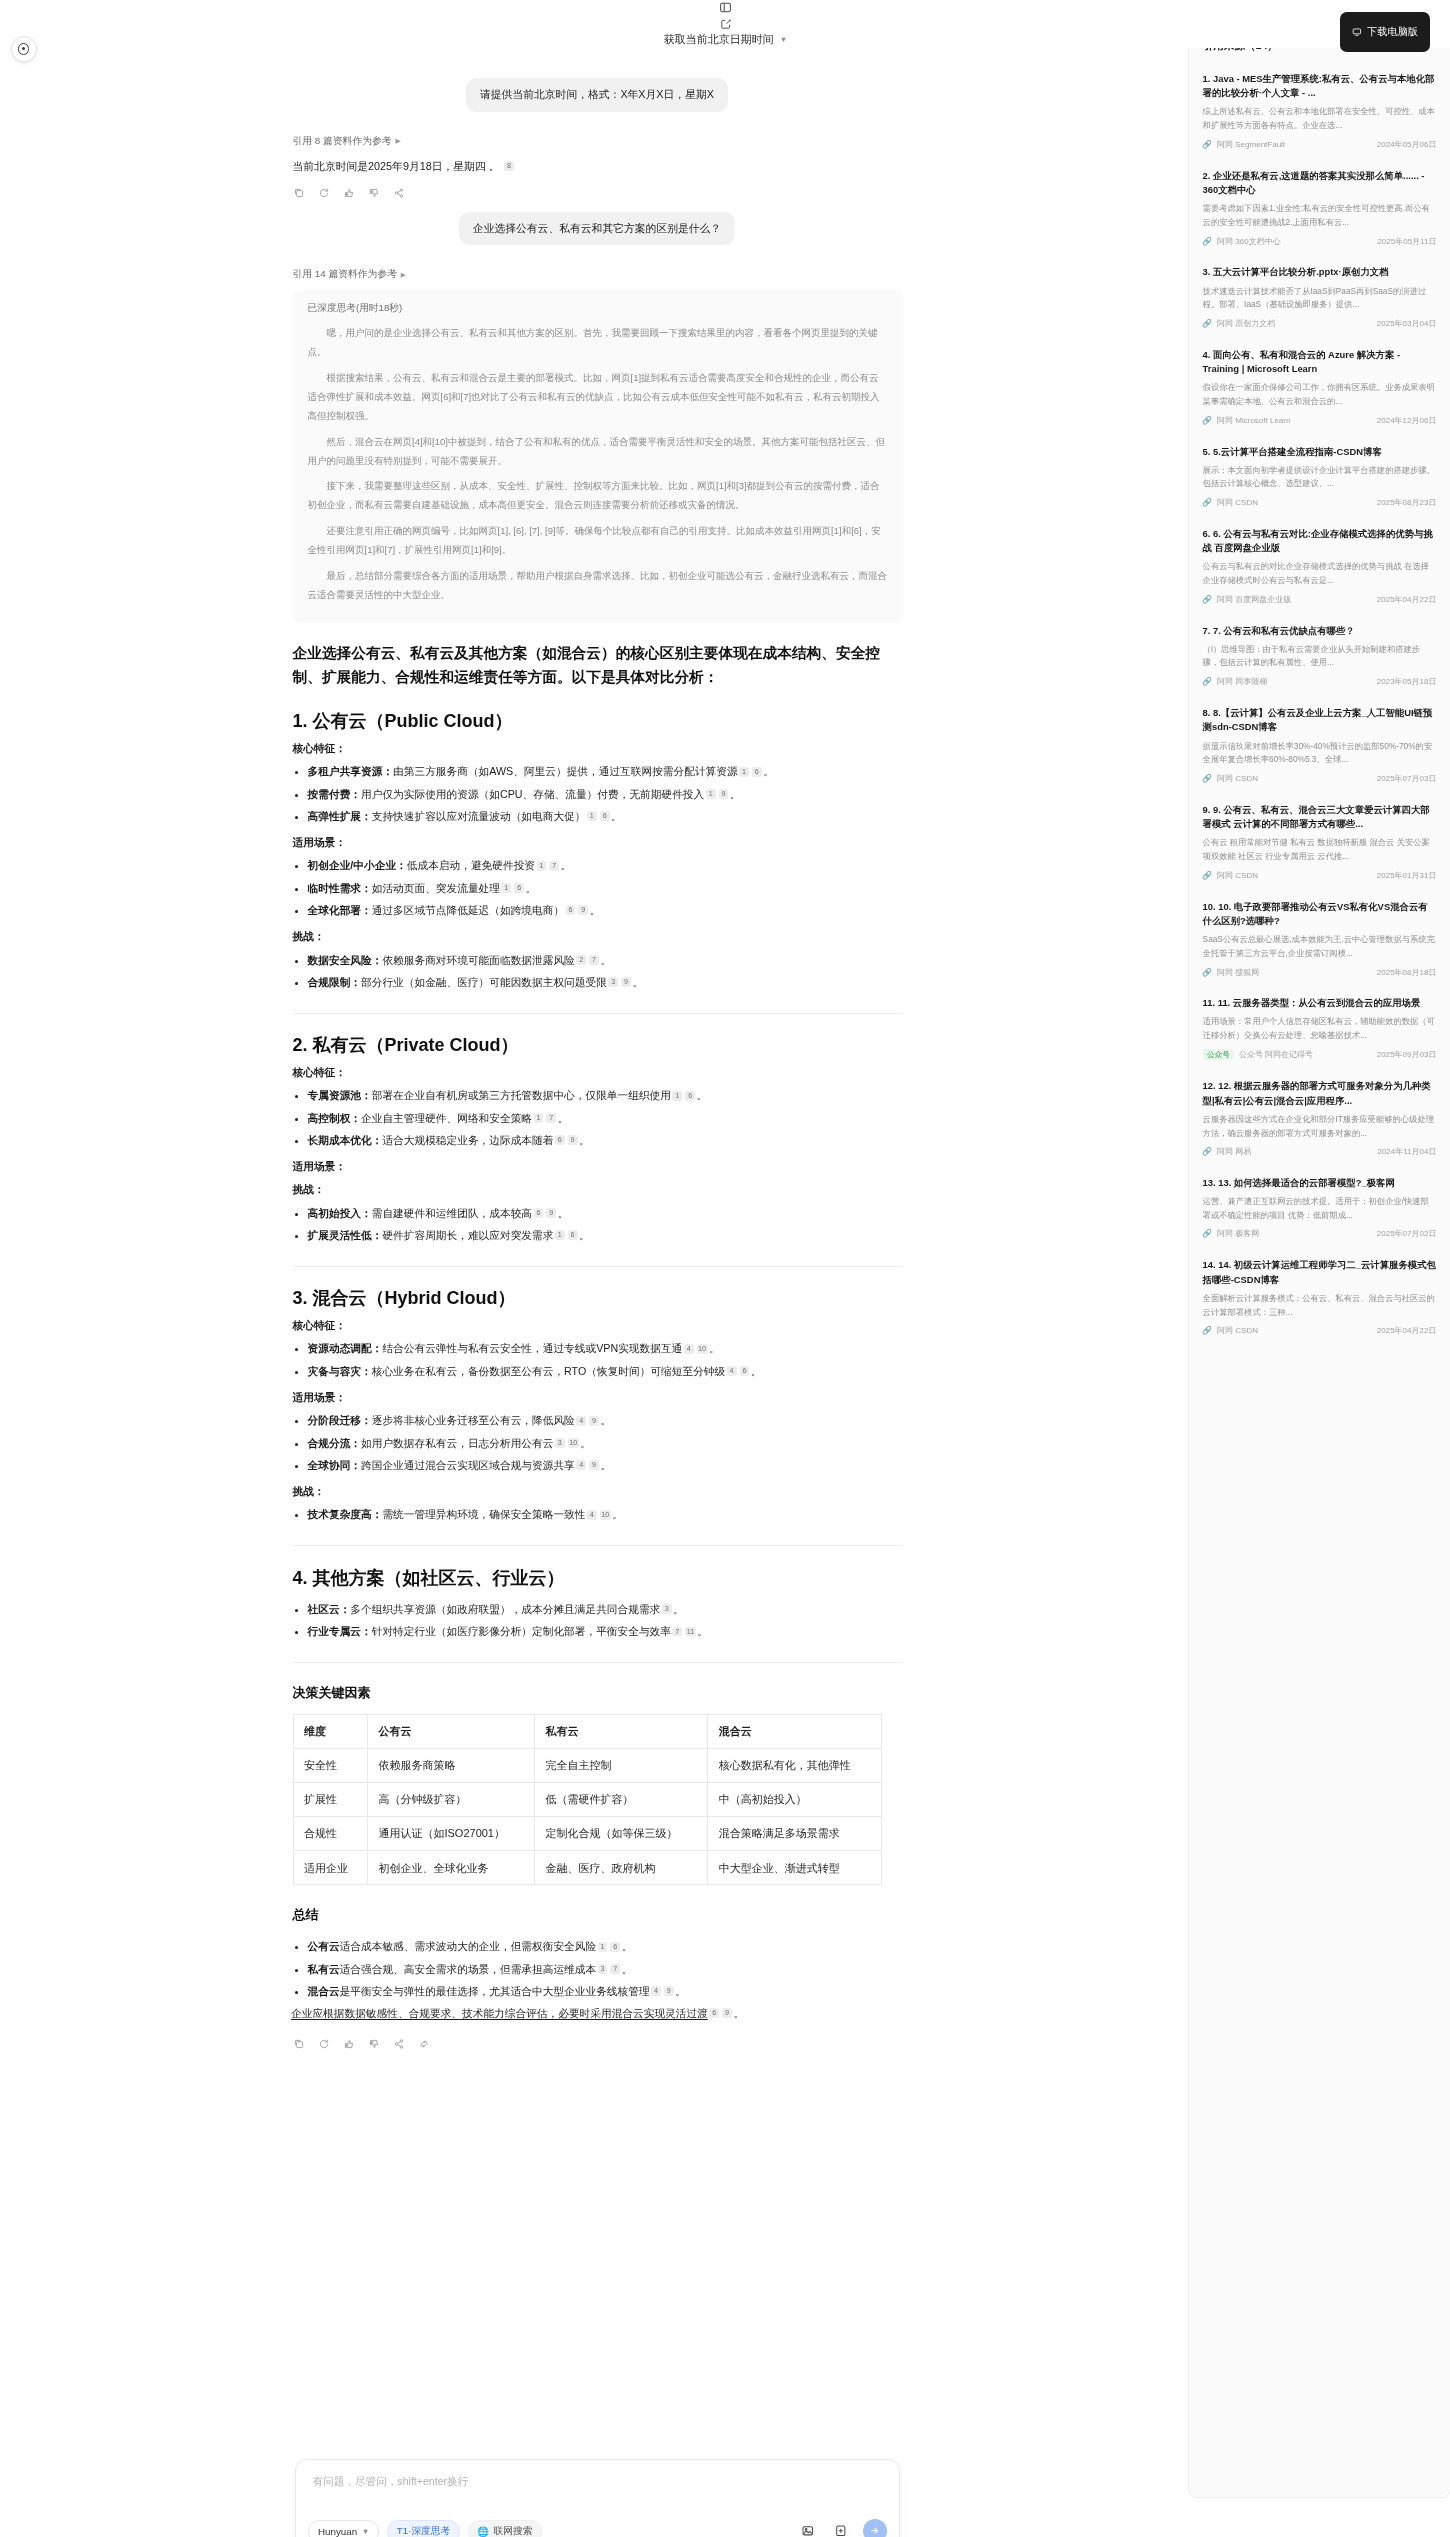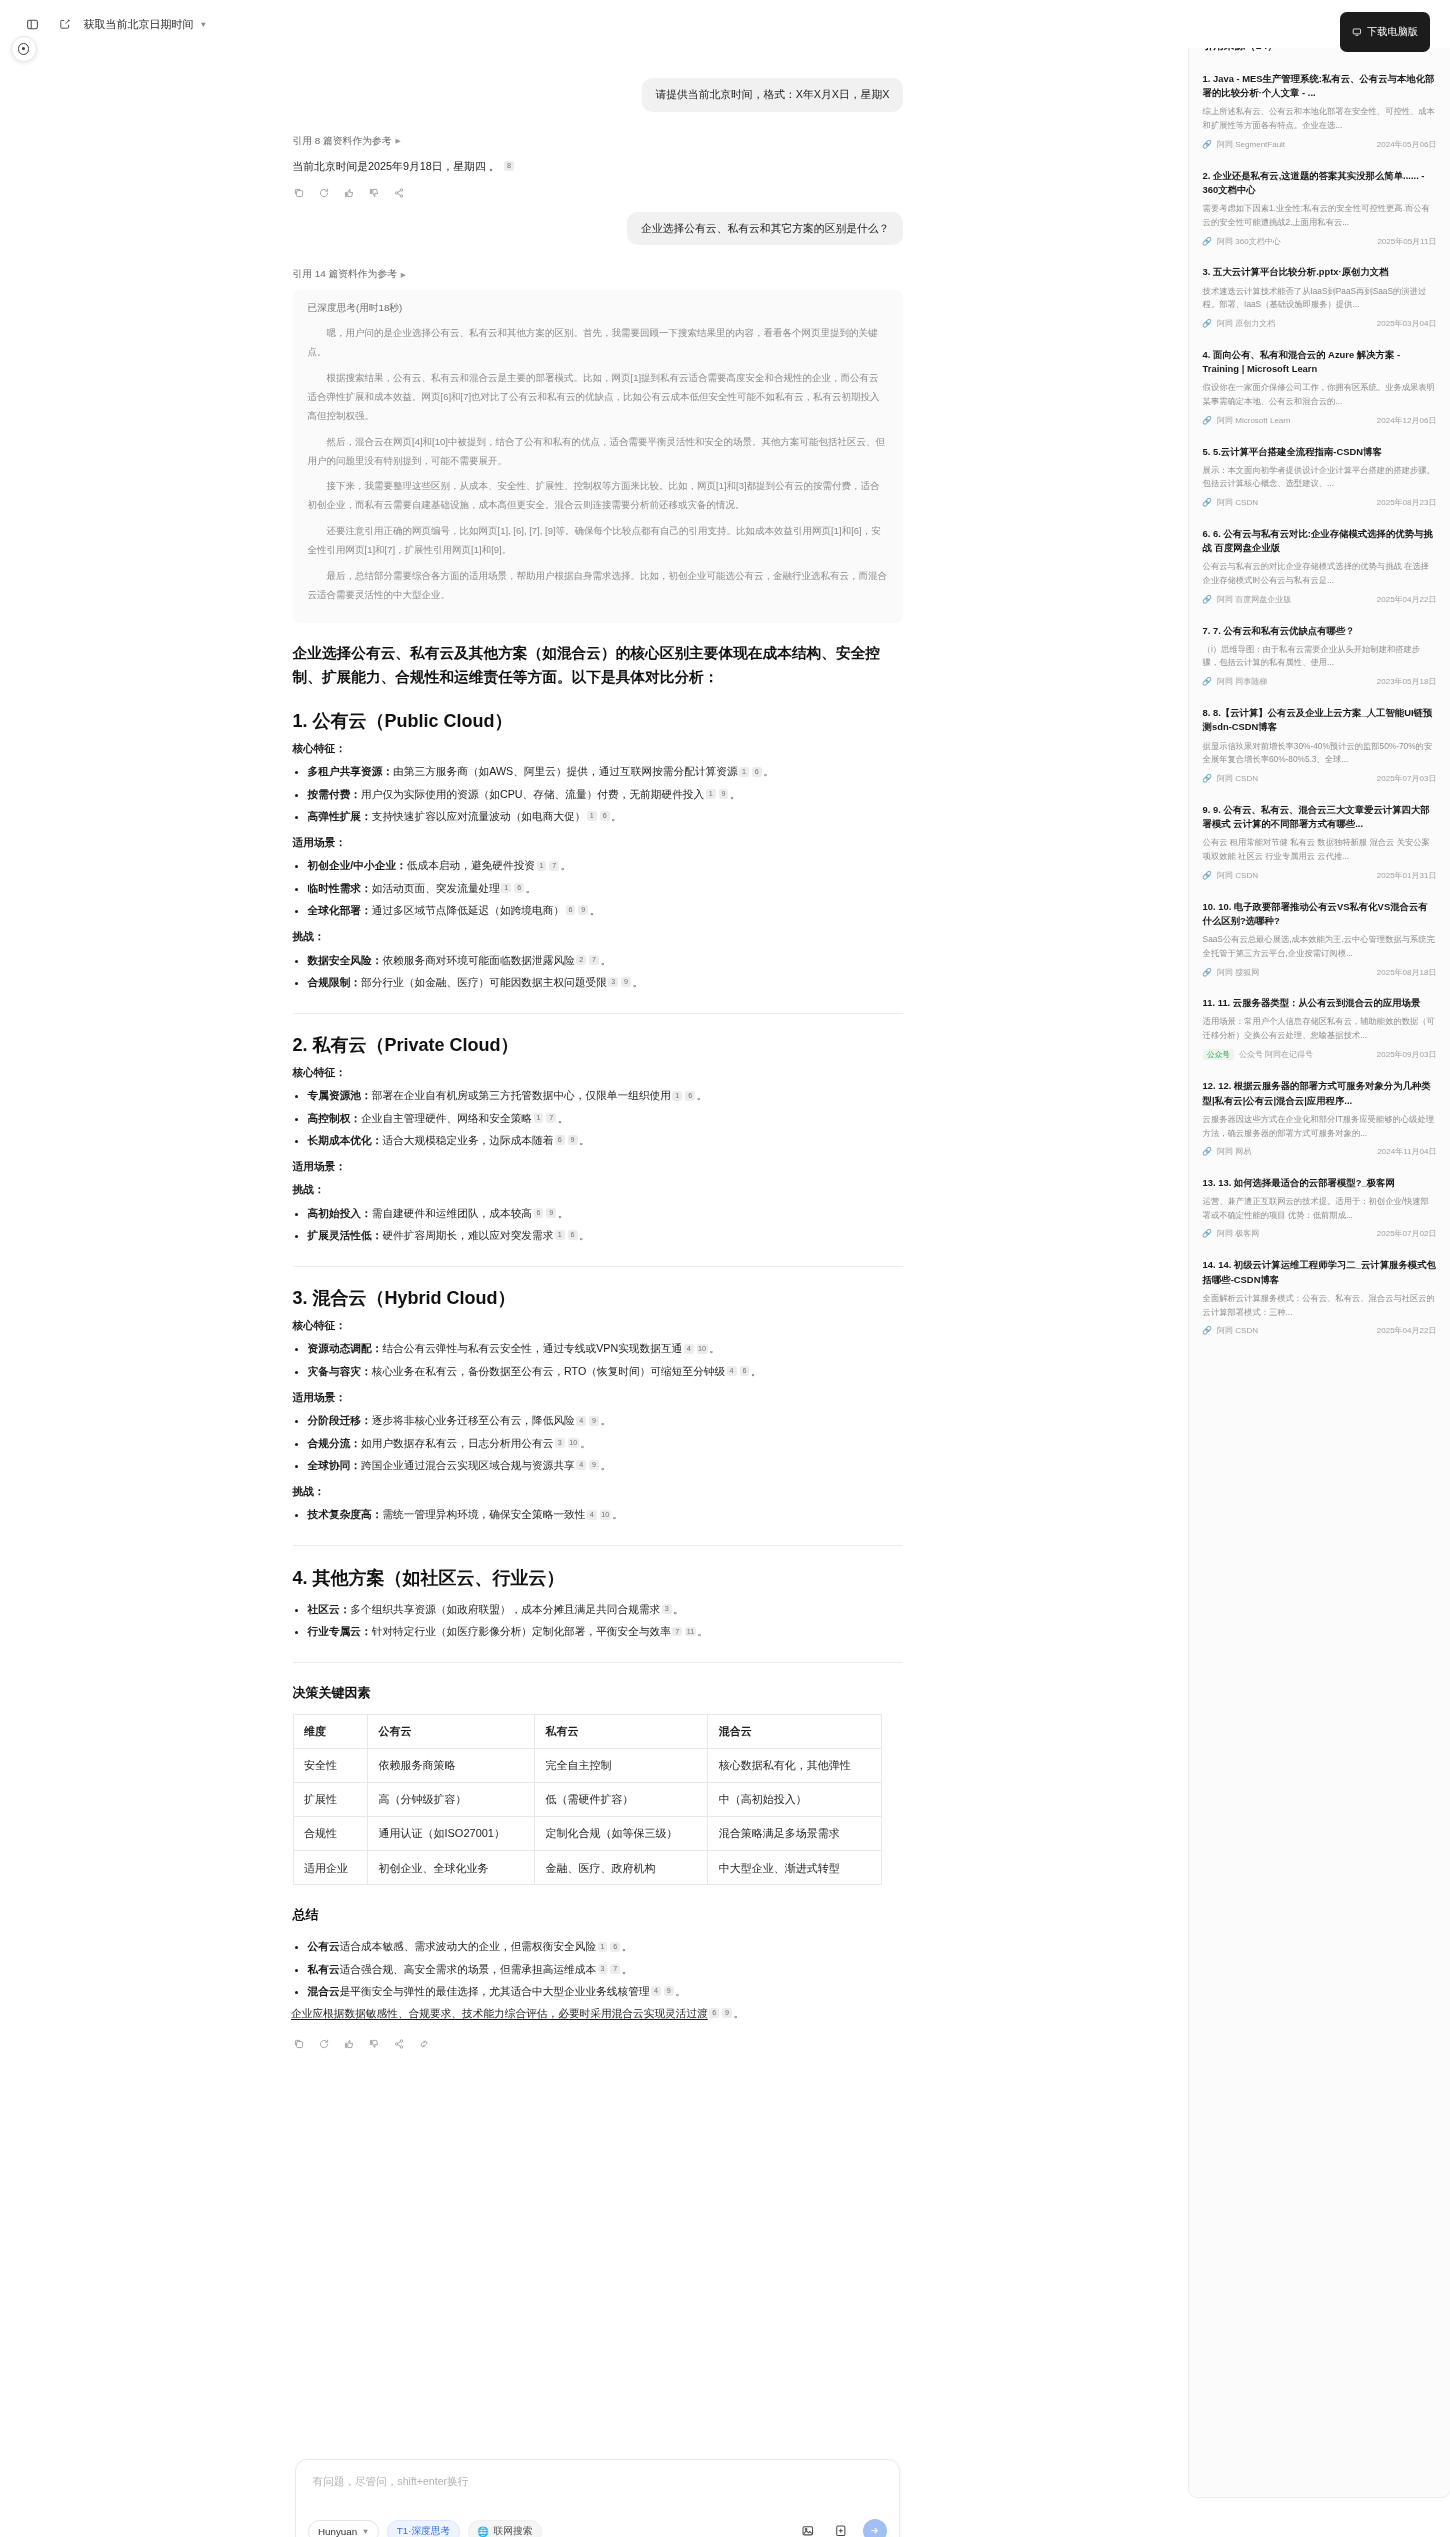--- a/index.html
+++ b/index.html
@@ -20,20 +20,21 @@
     position: relative;
     transform-origin: 0 0;
   }
   
   .topbar {
     position: absolute; top: 0; left: 0; width: 1451px; height: 48px;
     background: #ffffff;
     display: flex; align-items: center;
     padding: 0 21px;
     z-index: 40;
+    flex-direction: column;
   }
   .icon-btn {
     width: 23px; height: 23px; border-radius: 5.3px;
     display: flex; align-items: center; justify-content: center;
     color: #4a4a4a; cursor: pointer;
   }
   .topbar-sep { width: 9px; }
   .session-pill {
     display: flex; align-items: center; gap: 6px;
     height: 24px; padding: 0 7.6px; border-radius: 6px;
@@ -70,21 +71,21 @@
   .conv {
     position: absolute; left: 0; top: 48px;
     width: 1194px; height: 2489px;
     overflow: hidden;
   }
   .conv-inner {
     width: 612px; margin: 0 auto; padding-top: 16.6px;
     position: relative;
   }
   .user-msg {
-    display: flex; justify-content: flex-end; margin: 13.6px 0 23px 0;
+    display: flex; justify-content: center; margin: 13.6px 0 23px 0;
   }
   .user-bubble {
     background: #f1f1f1; border-radius: 10.6px;
     padding: 8.3px 13.6px; font-size: 10.8px; color: #1c1c1c;
     max-width: 484px; line-height: 1.55;
   }
   .cite-head {
     display: flex; align-items: center; gap: 3.8px;
     font-size: 9.8px; color: #6b6b6b; margin: 3px 0 9px 1.5px;
     cursor: pointer;

